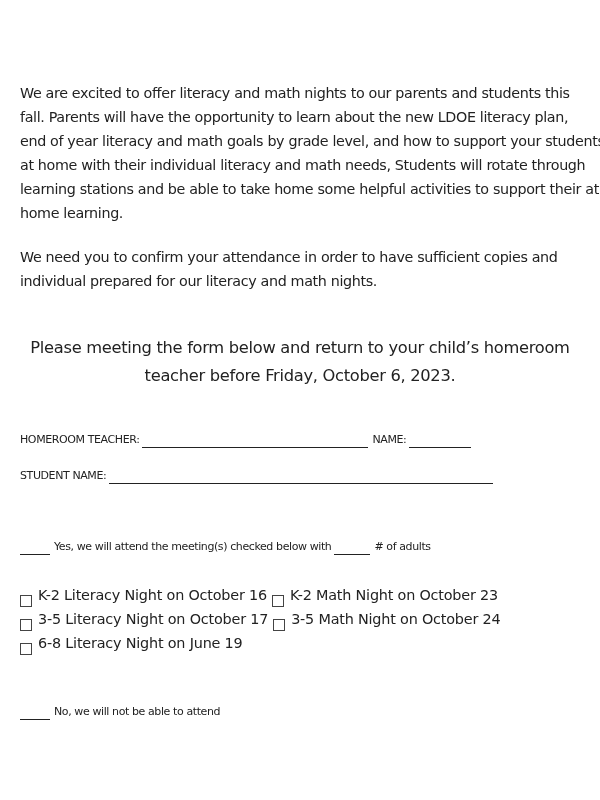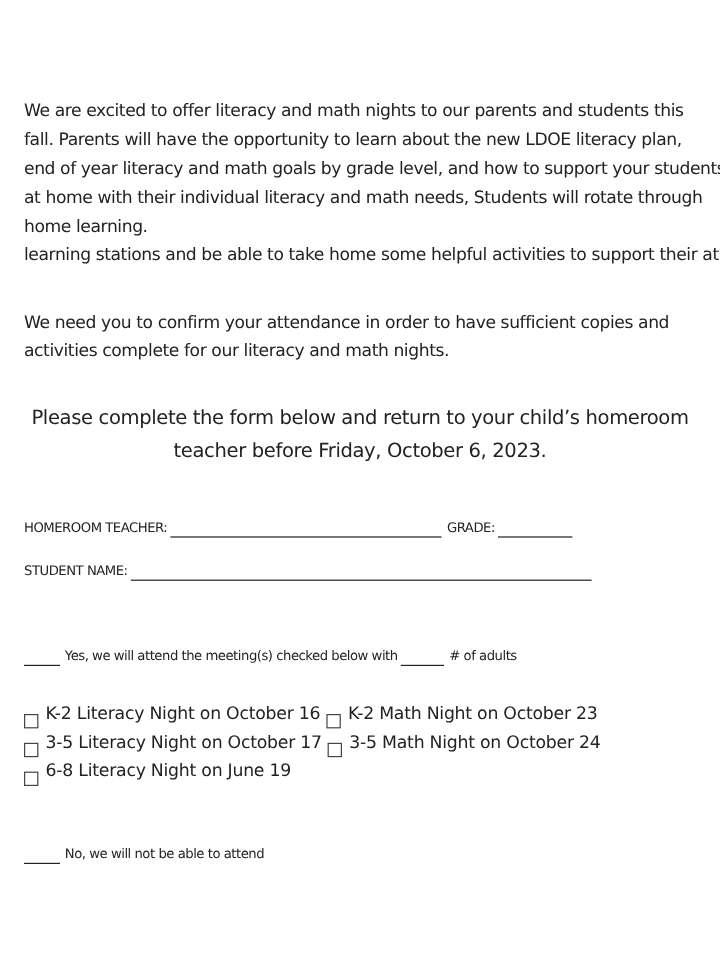--- a/index.html
+++ b/index.html
@@ -24,21 +24,21 @@
       position: absolute;
       left: 20px;
       width: 570px;
       font-size: 14.3px;
       line-height: 24px;
       letter-spacing: -0.35px;
       margin: 0;
     }
     .para .line { display: block; white-space: nowrap; }
     #intro { top: 81px; }
-    #confirm { top: 245px; margin-top: 12px; }
+    #confirm { top: 245px; }
     .instruction {
       position: absolute;
       left: 0;
       width: 600px;
       top: 334px;
       text-align: center;
       font-size: 16.3px;
       line-height: 28px;
       letter-spacing: -0.3px;
       margin: 0;
@@ -87,38 +87,38 @@
 </head>
 <body>
 
 <div class="page">
 
   <div class="para" id="intro">
     <span class="line">We are excited to offer literacy and math nights to our parents and students this</span>
     <span class="line">fall. Parents will have the opportunity to learn about the new LDOE literacy plan,</span>
     <span class="line">end of year literacy and math goals by grade level, and how to support your students</span>
     <span class="line">at home with their individual literacy and math needs, Students will rotate through</span>
+    <span class="line">learning stations and be able to take home some helpful activities to support their at</span>
     <span class="line">home learning.</span>
-    <span class="line">learning stations and be able to take home some helpful activities to support their at</span>
   </div>
 
   <div class="para" id="confirm">
     <span class="line">We need you to confirm your attendance in order to have sufficient copies and</span>
-    <span class="line">activities complete for our literacy and math nights.</span>
+    <span class="line">individual prepared for our literacy and math nights.</span>
   </div>
 
   <div class="instruction">
-    <span class="line">Please complete the form below and return to your child’s homeroom</span>
+    <span class="line">Please meeting the form below and return to your child’s homeroom</span>
     <span class="line">teacher before Friday, October 6, 2023.</span>
   </div>
 
   <div class="field-row" id="row-teacher">
     <span>HOMEROOM TEACHER:</span>
     <span class="blank" style="width:226px;"></span>
-    <span>GRADE:</span>
+    <span>NAME:</span>
     <span class="blank" style="width:62px;"></span>
   </div>
 
   <div class="field-row" id="row-student">
     <span>STUDENT NAME:</span>
     <span class="blank" style="width:384px;"></span>
   </div>
 
   <div class="field-row" id="row-yes">
     <span class="blank" style="width:30px;margin-left:0;"></span>

